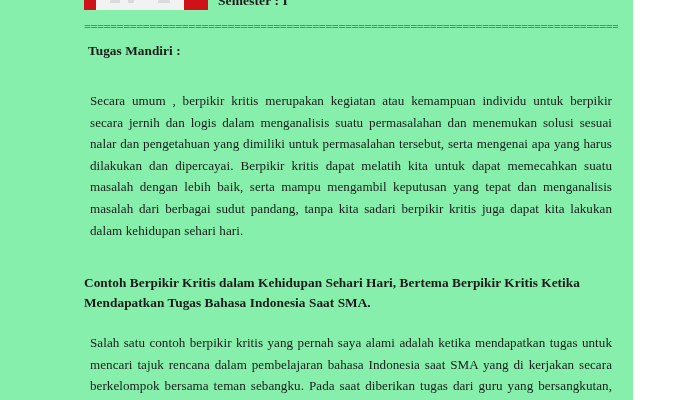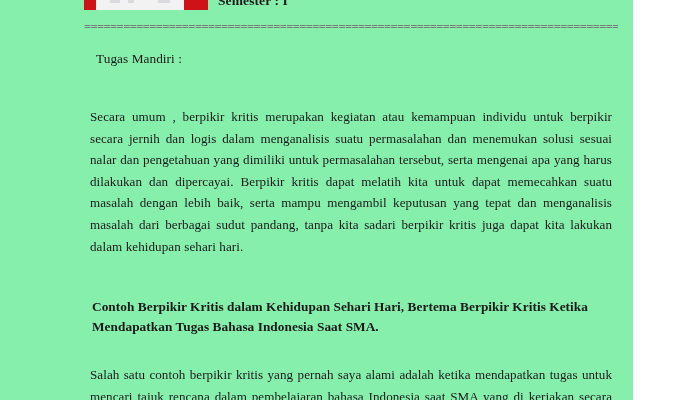--- a/index.html
+++ b/index.html
@@ -87,43 +87,43 @@
 
   
   .content {
     position: absolute;
     left: 84px;
     top: 38px;
     width: 534px;
   }
 
   .heading {
-    font-weight: normal;
+    font-weight: bold;
     font-size: 13.3px;
     line-height: 18px;
-    margin: 12px;
+    margin: 4px;
     letter-spacing: .05px;
   }
 
   .para {
     font-size: 13.1px;
     line-height: 21.6px;
     text-align: justify;
     text-justify: inter-word;
     margin: 6px;
     letter-spacing: .05px;
     word-spacing: .2px;
   }
 
   .subheading {
     font-weight: bold;
     font-size: 13.3px;
     line-height: 20px;
     text-align: left;
-    margin: 8px;
+    margin: 0;
     letter-spacing: .05px;
   }
 
   .gap-sm { height: 13px; }
   .gap-md { height: 20px; }
   .gap-lg { height: 26px; }
 </style>
 </head>
 <body>
 

